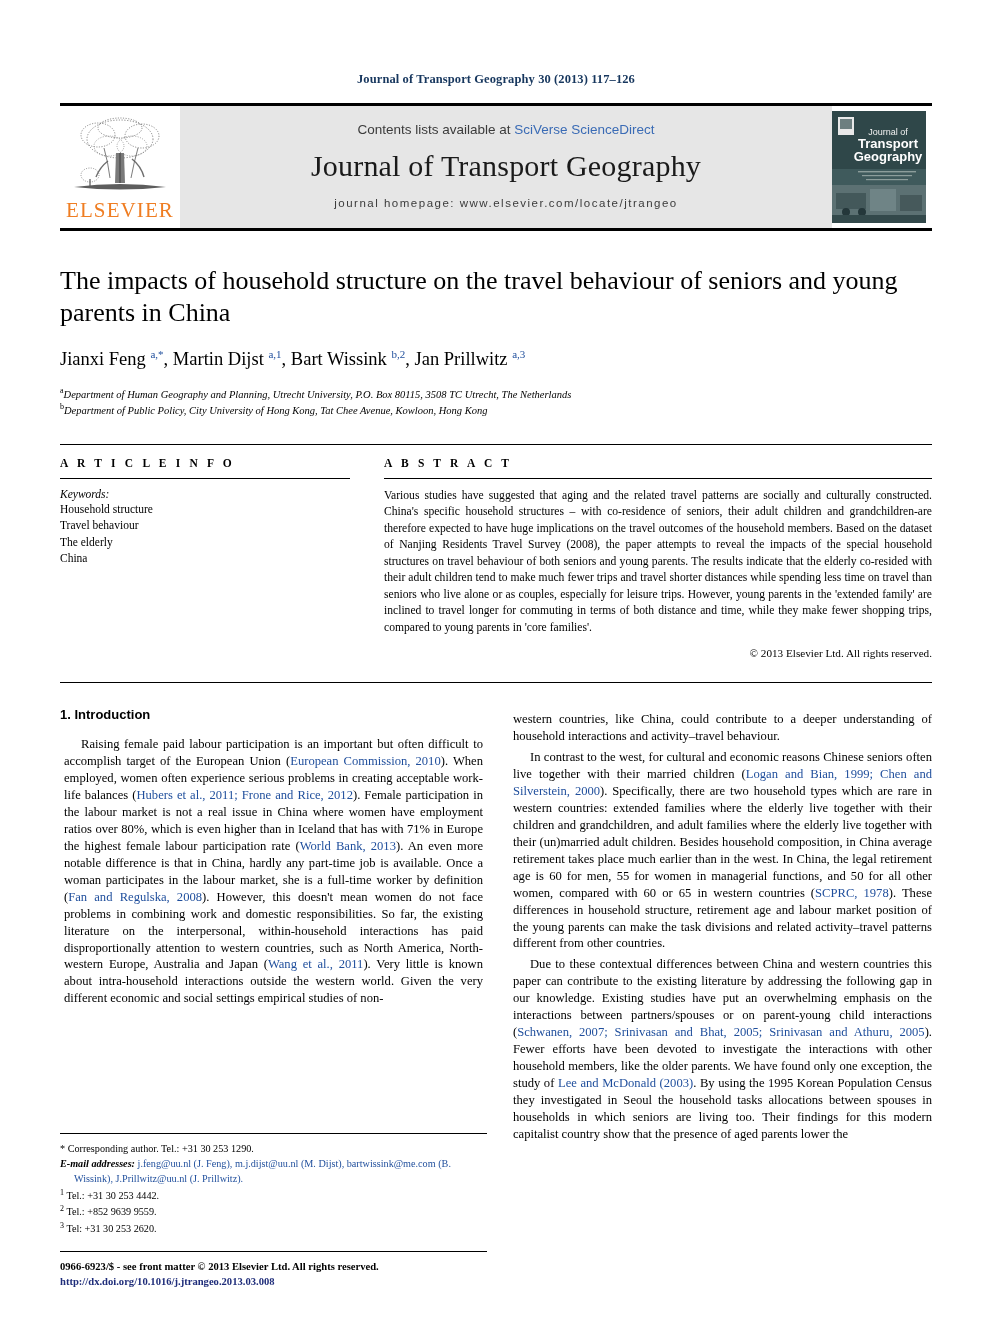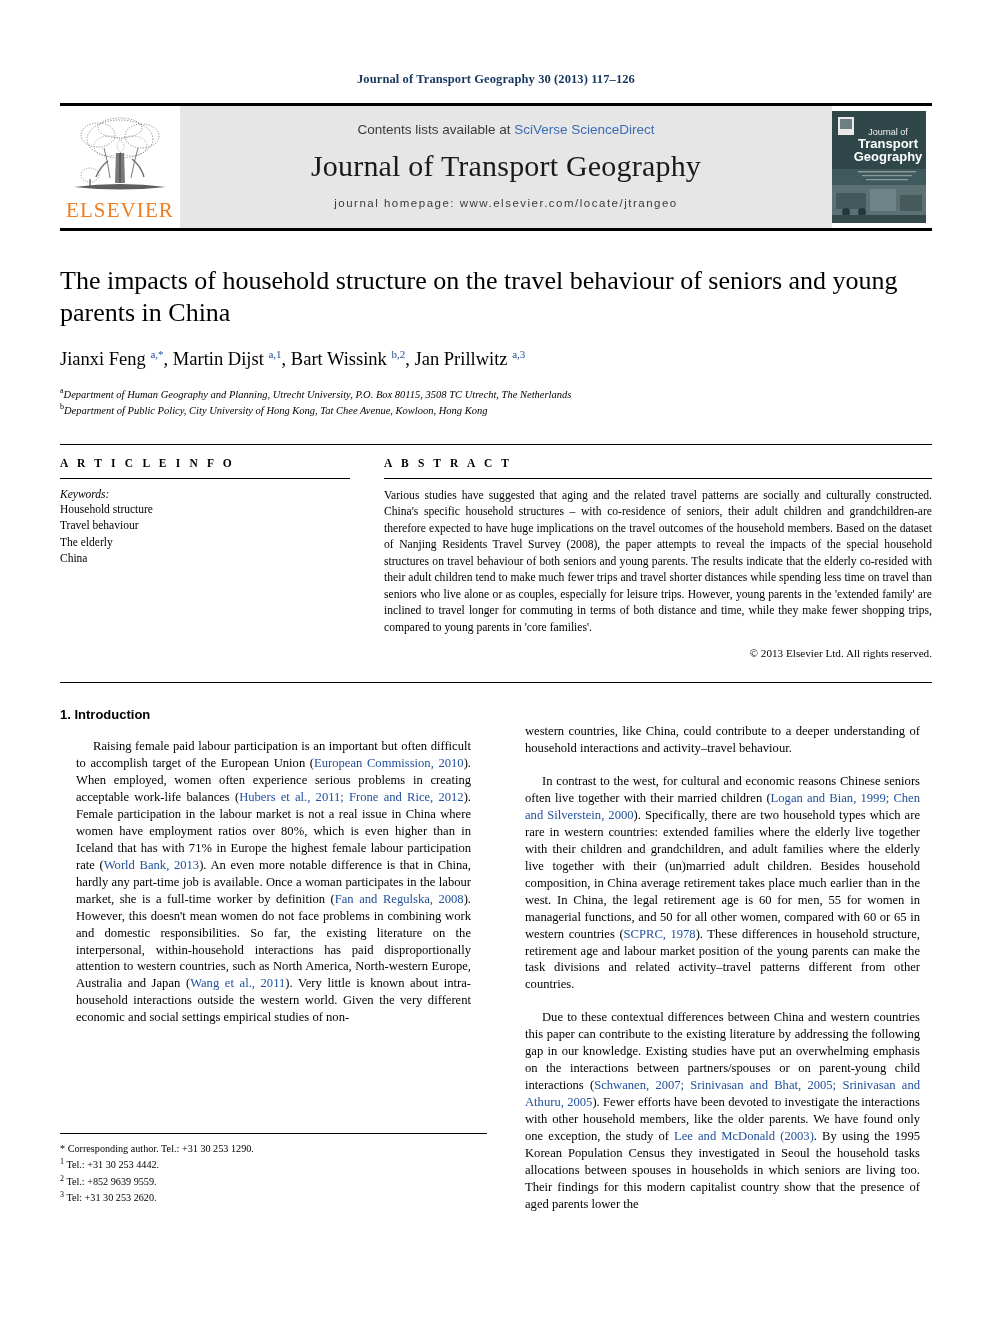--- a/index.html
+++ b/index.html
@@ -194,21 +194,21 @@
   .section-title {
     font-family: Liberation Sans, sans-serif;
     font-weight: bold;
     font-size: 13px;
     margin: 0 0 14px 0;
   }
   .para {
     font-size: 12.6px;
     line-height: 1.345;
     text-align: justify;
-    margin: 16px;
+    margin: 4px;
     text-indent: 17px;
     hyphens: auto;
   }
   .para + .para { margin-top: 0; }
   a.cite, .cite {
     color: #1f4e9c;
     text-decoration: none;
   }
 
   
@@ -344,25 +344,33 @@
   <div class="info-abstract-bottom"></div>
 
   <div class="body-cols">
 
     <div class="bcol">
       <h2 class="section-title">1. Introduction</h2>
       <p class="para" id="lp1">Raising female paid labour participation is an important but often difficult to accomplish target of the European Union (<span class="cite">European Commission, 2010</span>). When employed, women often experience serious problems in creating acceptable work-life balances (<span class="cite">Hubers et al., 2011; Frone and Rice, 2012</span>). Female participation in the labour market is not a real issue in China where women have employment ratios over 80%, which is even higher than in Iceland that has with 71% in Europe the highest female labour participation rate (<span class="cite">World Bank, 2013</span>). An even more notable difference is that in China, hardly any part-time job is available. Once a woman participates in the labour market, she is a full-time worker by definition (<span class="cite">Fan and Regulska, 2008</span>). However, this doesn't mean women do not face problems in combining work and domestic responsibilities. So far, the existing literature on the interpersonal, within-household interactions has paid disproportionally attention to western countries, such as North America, North-western Europe, Australia and Japan (<span class="cite">Wang et al., 2011</span>). Very little is known about intra-household interactions outside the western world. Given the very different economic and social settings empirical studies of non-</p>
 
       <div class="footnotes">
         <p class="fn">* Corresponding author. Tel.: +31 30 253 1290.</p>
+        <p class="fn">
+          <span class="em-label">E-mail addresses:</span>
+          <span class="mail">j.feng@uu.nl (J. Feng), m.j.dijst@uu.nl (M. Dijst), bartwissink@me.com (B. Wissink), J.Prillwitz@uu.nl (J. Prillwitz).</span>
+        </p>
         <p class="fn"><sup>1</sup> <span>Tel.: +31 30 253 4442.</span></p>
         <p class="fn"><sup>2</sup> <span>Tel.: +852 9639 9559.</span></p>
         <p class="fn"><sup>3</sup> <span>Tel: +31 30 253 2620.</span></p>
       </div>
 
+      <div class="issn-block">
+        <p class="issn">0966-6923/$ - see front matter © 2013 Elsevier Ltd. All rights reserved.</p>
+        <p class="doi">http://dx.doi.org/10.1016/j.jtrangeo.2013.03.008</p>
+      </div>
     </div>
 
     <div class="bcol">
       <p class="para" style="text-indent:0" id="rp1">western countries, like China, could contribute to a deeper understanding of household interactions and activity–travel behaviour.</p>
       <p class="para" id="rp2">In contrast to the west, for cultural and economic reasons Chinese seniors often live together with their married children (<span class="cite">Logan and Bian, 1999; Chen and Silverstein, 2000</span>). Specifically, there are two household types which are rare in western countries: extended families where the elderly live together with their children and grandchildren, and adult families where the elderly live together with their (un)married adult children. Besides household composition, in China average retirement takes place much earlier than in the west. In China, the legal retirement age is 60 for men, 55 for women in managerial functions, and 50 for all other women, compared with 60 or 65 in western countries (<span class="cite">SCPRC, 1978</span>). These differences in household structure, retirement age and labour market position of the young parents can make the task divisions and related activity–travel patterns different from other countries.</p>
       <p class="para" id="rp3">Due to these contextual differences between China and western countries this paper can contribute to the existing literature by addressing the following gap in our knowledge. Existing studies have put an overwhelming emphasis on the interactions between partners/spouses or on parent-young child interactions (<span class="cite">Schwanen, 2007; Srinivasan and Bhat, 2005; Srinivasan and Athuru, 2005</span>). Fewer efforts have been devoted to investigate the interactions with other household members, like the older parents. We have found only one exception, the study of <span class="cite">Lee and McDonald (2003)</span>. By using the 1995 Korean Population Census they investigated in Seoul the household tasks allocations between spouses in households in which seniors are living too. Their findings for this modern capitalist country show that the presence of aged parents lower the</p>
     </div>
 
   </div>
 

